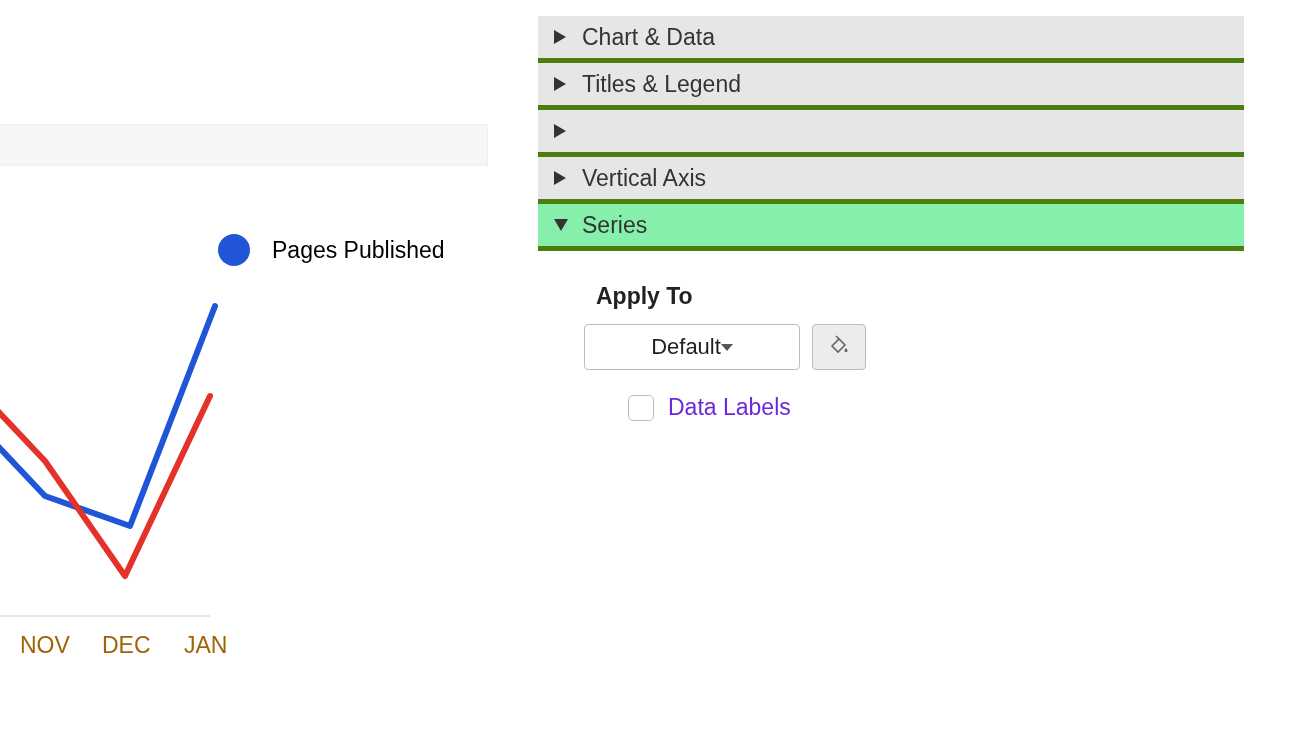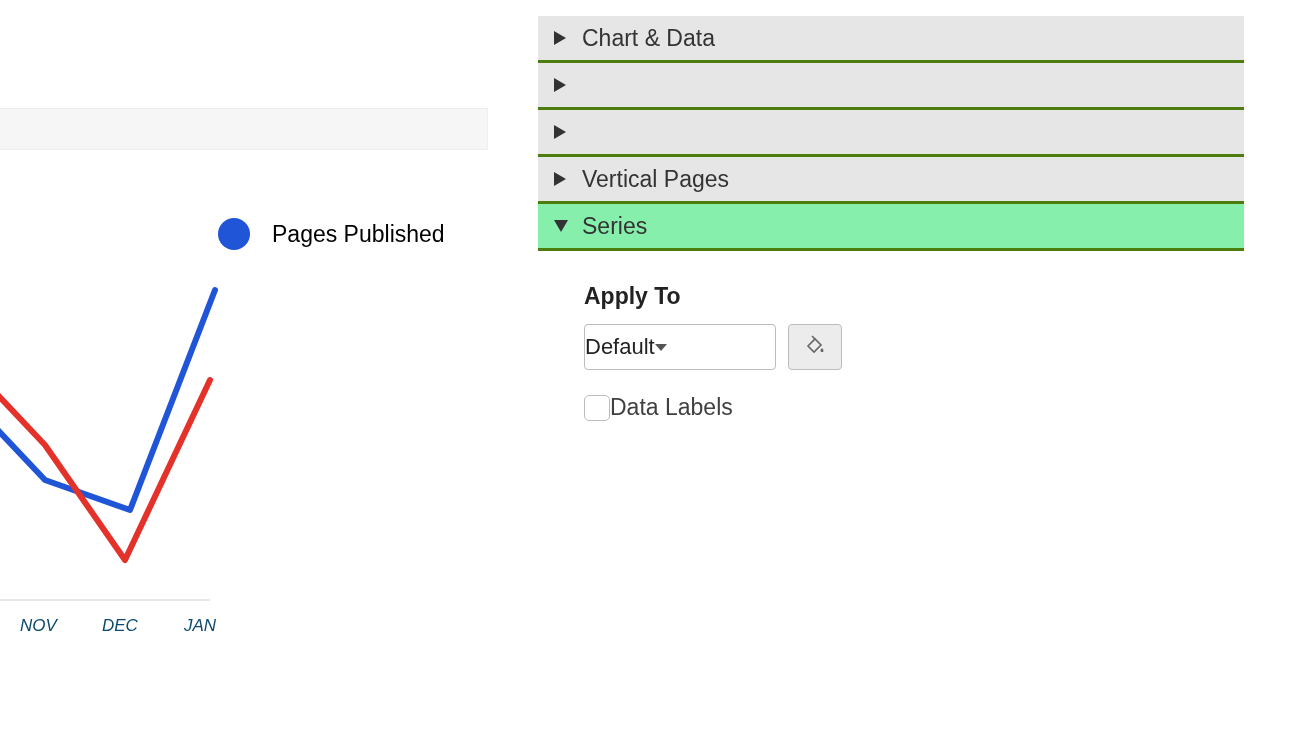--- a/index.html
+++ b/index.html
@@ -9,21 +9,21 @@
     width: 1298px;
     height: 750px;
     position: relative;
     overflow: hidden;
   }
 
   
   .chart-area {
     position: absolute;
     left: 0;
-    top: 0;
+    top: 16px;
     width: 490px;
     height: 712px;
   }
   .title-bar {
     position: absolute;
     left: 0;
     top: 108px;
     width: 488px;
     height: 42px;
     background: #f6f6f6;
@@ -51,39 +51,38 @@
   }
   .legend-swatch {
     width: 32px;
     height: 32px;
     border-radius: 50%;
     margin-right: 22px;
   }
   .xtick {
     position: absolute;
     top: 616px;
-    font-size: 17px;
+    font-size: 23px;
     font-weight: 500;
-    color: #0c4a6e;
-    font-style: italic;
+    color: #a16207;
   }
 
   
   .panel {
     position: absolute;
     left: 538px;
     top: 16px;
     width: 706px;
   }
   .acc-row {
     display: flex;
     align-items: center;
     height: 47px;
     background: #e6e6e6;
-    border-bottom: 3px solid #4d7c0f;
+    border-bottom: 5px solid #4d7c0f;
     cursor: pointer;
     padding-left: 16px;
     font-size: 23px;
     color: #333;
   }
   .acc-row.open { background: #86efac; }
   .acc-arrow {
     width: 28px;
     display: inline-flex;
     align-items: center;
@@ -92,37 +91,38 @@
   .acc-arrow svg { display:block; }
 
   .series-body {
     padding: 32px 0 0 46px;
   }
   .field-label {
     font-size: 23px;
     font-weight: 700;
     color: #222;
     margin-bottom: 14px;
+    margin-left: 12px;
   }
   .field-row {
     display: flex;
     align-items: center;
     gap: 12px;
     margin-bottom: 24px;
   }
   .select {
-    width: 192px;
+    width: 216px;
     height: 46px;
     border: 1px solid #bcbcbc;
     border-radius: 4px;
     background: #fff;
     display: flex;
     align-items: center;
-    justify-content: flex-start;
-    padding: 0 0;
+    justify-content: center;
+    padding: 0 24px;
     font-size: 22px;
     color: #222;
     cursor: pointer;
   }
   .select .caret {
     width: 0; height: 0;
     border-left: 6px solid transparent;
     border-right: 6px solid transparent;
     border-top: 7px solid #555;
   }
@@ -134,24 +134,26 @@
     background: #ececec;
     display: inline-flex;
     align-items: center;
     justify-content: center;
     cursor: pointer;
   }
 
   .check-row {
     display: flex;
     align-items: center;
-    font-size: 23px;
-    color: #404040;
+    gap: 14px;
+    font-size: 23px;
+    color: #6d28d9;
     margin-bottom: 12px;
     cursor: pointer;
+    margin-left: 44px;
   }
   .checkbox {
     width: 26px;
     height: 26px;
     border: 1.5px solid #bcbcbc;
     border-radius: 5px;
     background: #fff;
   }
 </style>
 </head>
@@ -191,37 +193,38 @@
     </span>
     <span>Chart &amp; Data</span>
   </div>
 
   <div class="acc-row">
     <span class="acc-arrow">
       <svg width="12" height="14">
           <polygon points="0,0 12,7 0,14" fill="#333"></polygon>
         </svg>
     </span>
-  </div>
-
-  <div class="acc-row">
-    <span class="acc-arrow">
-      <svg width="12" height="14">
-          <polygon points="0,0 12,7 0,14" fill="#333"></polygon>
-        </svg>
-    </span>
-  </div>
-
-  <div class="acc-row">
-    <span class="acc-arrow">
-      <svg width="12" height="14">
-          <polygon points="0,0 12,7 0,14" fill="#333"></polygon>
-        </svg>
-    </span>
-    <span>Vertical Pages</span>
+    <span>Titles &amp; Legend</span>
+  </div>
+
+  <div class="acc-row">
+    <span class="acc-arrow">
+      <svg width="12" height="14">
+          <polygon points="0,0 12,7 0,14" fill="#333"></polygon>
+        </svg>
+    </span>
+  </div>
+
+  <div class="acc-row">
+    <span class="acc-arrow">
+      <svg width="12" height="14">
+          <polygon points="0,0 12,7 0,14" fill="#333"></polygon>
+        </svg>
+    </span>
+    <span>Vertical Axis</span>
   </div>
 
   <div class="acc-row open">
     <span class="acc-arrow">
       <svg width="14" height="12">
           <polygon points="0,0 14,0 7,12" fill="#333"></polygon>
         </svg>
     </span>
     <span>Series</span>
   </div>

